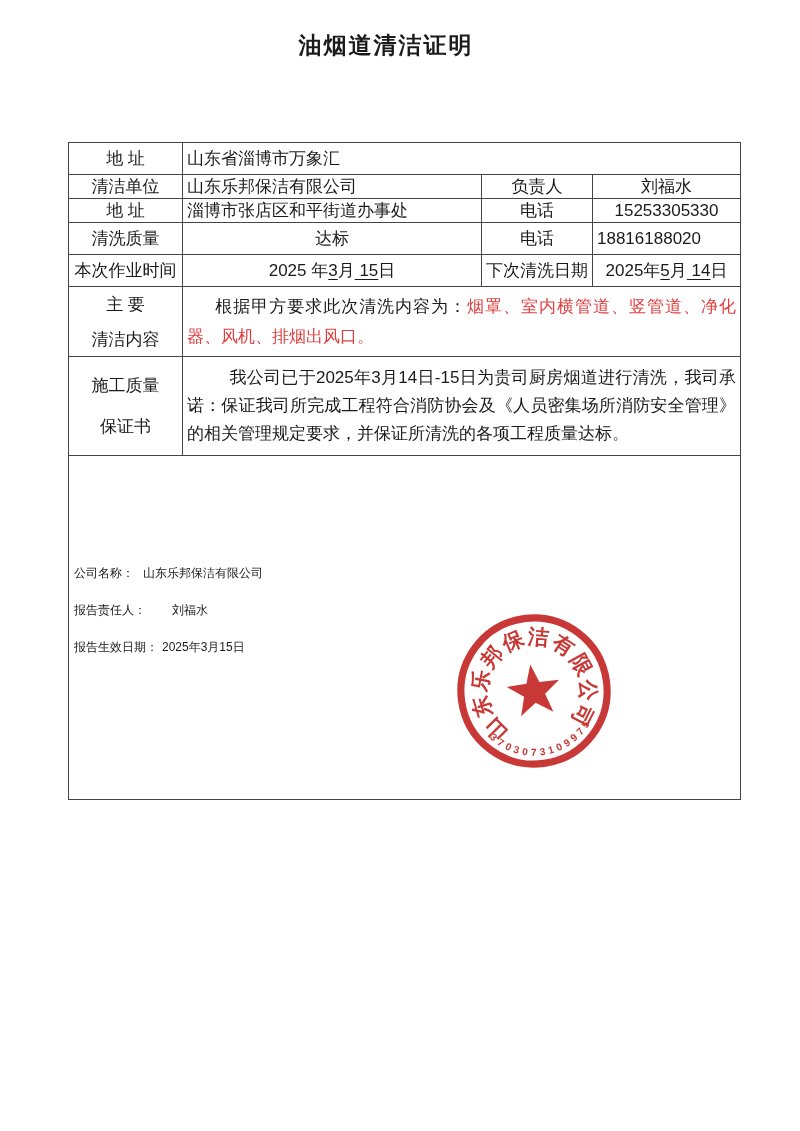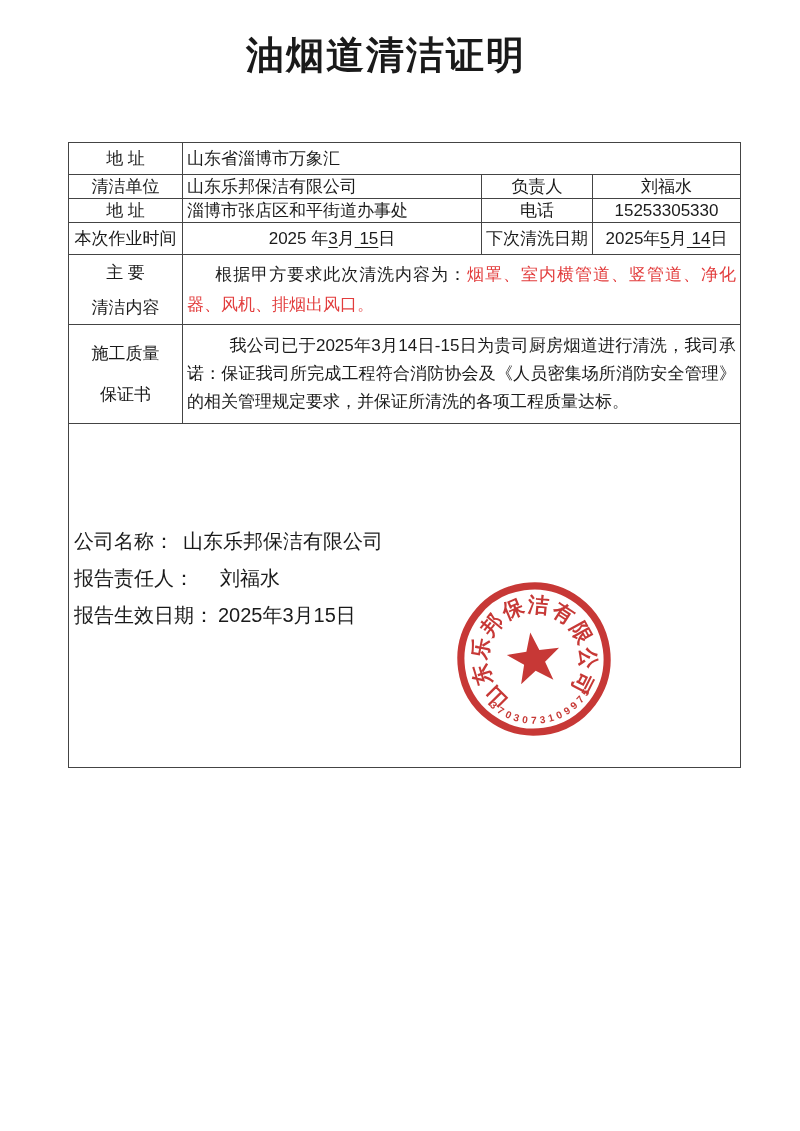--- a/index.html
+++ b/index.html
@@ -9,21 +9,21 @@
   }
   * { box-sizing: border-box; }
   html, body { margin: 0; padding: 0; background: #ffffff; }
   body {
     width: 800px; height: 1131px; position: relative;
     font-family: "Liberation Sans", sans-serif;
     color: #1a1a1a;
   }
   .title {
     position: absolute; top: 30px; left: 0; width: 772px;
-    text-align: center; font-size: 38px; font-weight: bold;
+    text-align: center; font-size: 23px; font-weight: bold;
     letter-spacing: 2px;
   }
   table.cert {
     position: absolute; left: 68px; top: 142px; width: 672px;
     border-collapse: collapse; table-layout: fixed;
   }
   table.cert td {
     border: 1px solid var(--table-border, #444);
     font-size: 17px; padding: 0 4px; vertical-align: middle;
   }
@@ -42,21 +42,21 @@
   td.rich {
     text-align: justify; line-height: 30px; padding: 4px 10px 4px 8px;
   }
   td.rich .ind { display: inline-block; width: 1.6em; }
   .red { color: var(--red-text, #e23d3d); }
   td.para {
     text-align: justify; line-height: 28px; padding: 6px 9px;
     text-indent: 2.5em; vertical-align: middle;
   }
   td.bottom-cell { position: relative; padding: 0; vertical-align: top; }
-  .footer-lines { position: absolute; left: 5px; top: 99px; font-size: 20px; }
+  .footer-lines { position: absolute; left: 5px; top: 99px; font-size: 12px; }
   .footer-line { height: 37px; line-height: 37px; white-space: nowrap; }
   .footer-line .val { display: inline-block; }
   .footer-line.g1 .val { margin-left: 9px; }
   .footer-line.g2 .val { margin-left: 26px; }
   .footer-line.g3 .val { margin-left: 4px; }
   .stamp {
     position: absolute; left: 379px; top: 151px;
     width: 172px; height: 168px; opacity: 0.93; pointer-events: none;
   }
   .stamp svg { width: 100%; height: 100%; }
@@ -94,20 +94,26 @@
     <td class="lab">清洁单位</td>
     <td class="left">山东乐邦保洁有限公司</td>
     <td class="lab">负责人</td>
     <td class="center">刘福水</td>
   </tr>
   <tr class="h33">
     <td class="lab">地 址</td>
     <td class="left small">淄博市张店区和平街道办事处</td>
     <td class="lab">电话</td>
     <td class="center">15253305330</td>
+  </tr>
+  <tr class="h32">
+    <td class="lab">清洗质量</td>
+    <td class="center">达标</td>
+    <td class="lab">电话</td>
+    <td class="left">18816188020</td>
   </tr>
   <tr class="h32">
     <td class="lab">本次作业时间</td>
     <td class="date"><span>2025 年</span><span class="u">3</span><span>月</span><span class="u"> 15</span><span>日</span></td>
     <td class="lab">下次清洗日期</td>
     <td class="date"><span>2025年</span><span class="u">5</span><span>月</span><span class="u"> 14</span><span>日</span></td>
   </tr>
   <tr class="h70">
     <td class="lab2">
       <div class="l1">主 要</div>

